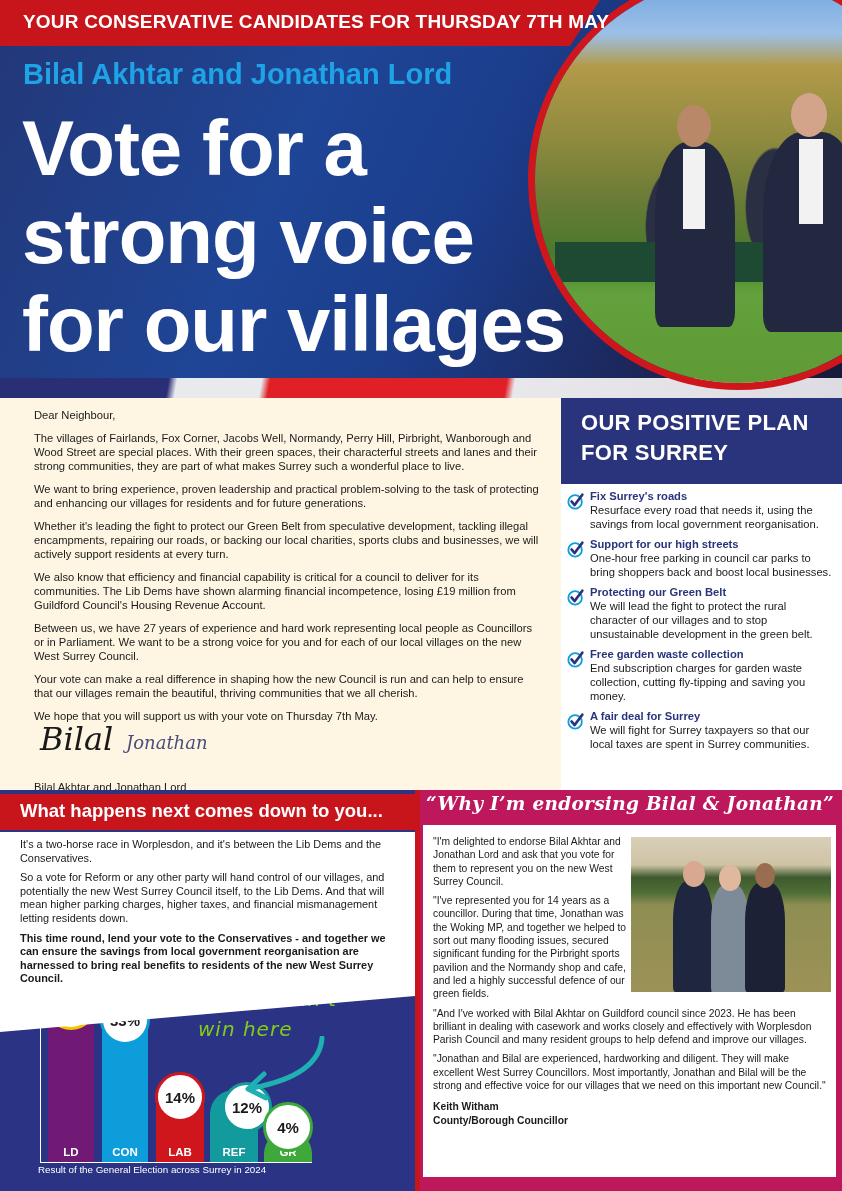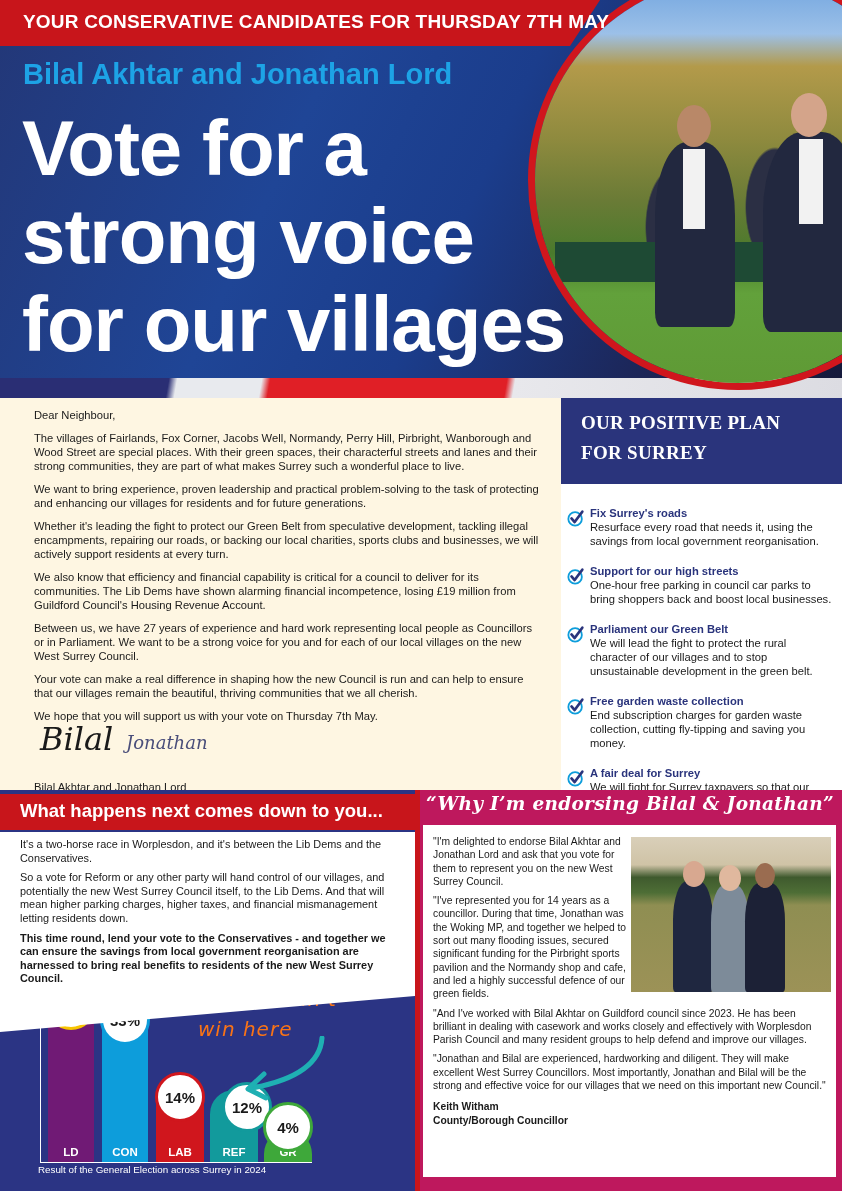--- a/index.html
+++ b/index.html
@@ -31,42 +31,42 @@
   
   .letter { position: absolute; left: 0; top: 398px; width: 561px; height: 392px; background: #fef6e2; padding: 10px 20px 0 34px; font-size: 11.2px; line-height: 14px; color: #1a1a1a; }
   .letter p { margin-bottom: 9px; }
   .sig-row { position: relative; height: 42px; margin-top: 8px; }
   .sig-bilal { position: absolute; left: 6px; top: 0; font-family: "DejaVu Serif", serif; font-style: italic; font-size: 32px; color: #1a1a1a; }
   .sig-jon { position: absolute; left: 92px; top: 4px; font-family: "DejaVu Serif", serif; font-style: italic; font-size: 18px; color: #4a4e7a; }
   .sig-name { margin-top: 6px; }
 
   
   .plan { position: absolute; left: 561px; top: 398px; width: 281px; height: 392px; background: #fff; }
-  .plan-head { height: 86px; background: #2a347c; padding: 10px 12px 0 20px; color: #fff; font-size: 19px; font-weight: 700; line-height: 30px; letter-spacing: 0.3px; font-family: Liberation Serif, serif; }
+  .plan-head { height: 86px; background: #2a347c; padding: 10px 12px 0 20px; color: #fff; font-size: 22px; font-weight: 700; line-height: 30px; letter-spacing: 0.3px; }
   .plan-list { padding: 6px 8px 0 6px; }
-  .plan-item { display: flex; margin-bottom: 7px; margin-top: 17px; }
+  .plan-item { display: flex; margin-bottom: 7px; }
   .check { flex: 0 0 18px; width: 18px; height: 18px; margin-top: 2px; margin-right: 5px; }
   .plan-title { font-size: 11.2px; font-weight: 700; color: #2a347c; line-height: 13px; }
   .plan-desc { font-size: 11.2px; line-height: 14px; color: #1a1a1a; }
 
   
   .next { position: absolute; left: 0; top: 790px; width: 415px; height: 401px; background: #2b3484; overflow: hidden; }
   .next-head { position: absolute; left: 0; top: 4px; width: 415px; height: 36px; background: #c8151b; padding: 6px 0 0 20px; color: #fff; font-size: 18.5px; font-weight: 700; white-space: nowrap; }
   .next-body { position: absolute; left: 0; top: 42px; width: 415px; height: 200px; background: #fff; padding: 6px 12px 0 20px; font-size: 10.9px; line-height: 13.6px;
     clip-path: polygon(0 0, 100% 0, 100% 82%, 0 100%); }
   .next-body p { margin-bottom: 6px; }
   .next-body .bold { font-weight: 700; }
   .chart { position: absolute; left: 0; top: 0; width: 415px; height: 401px; }
   .axis-y { position: absolute; left: 40px; top: 192px; width: 1px; height: 180px; background: #fff; }
   .axis-x { position: absolute; left: 40px; top: 372px; width: 272px; height: 1px; background: #fff; }
   .bar { position: absolute; border-radius: 26px 26px 0 0; }
   .bar-label { position: absolute; bottom: 4px; width: 100%; text-align: center; color: #fff; font-size: 11.5px; font-weight: 700; }
   .bubble { position: absolute; width: 50px; height: 50px; border-radius: 50%; background: #fff; border: 3px solid; display: flex; align-items: center; justify-content: center; font-size: 15px; font-weight: 700; color: #1a1a1a; }
   .chart-caption { position: absolute; left: 38px; top: 374px; font-size: 9.8px; color: #fff; white-space: nowrap; }
-  .annotation { position: absolute; left: 196px; top: 194px; font-family: "DejaVu Sans", sans-serif; font-size: 20px; color: #f97316; line-height: 30px; letter-spacing: 1px; font-style: italic; }
+  .annotation { position: absolute; left: 196px; top: 194px; font-family: "DejaVu Sans", sans-serif; font-size: 20px; color: #84cc16; line-height: 30px; letter-spacing: 1px; font-style: italic; }
   .arrow { position: absolute; left: 240px; top: 246px; width: 90px; height: 70px; }
 
   
   .endorse { position: absolute; left: 415px; top: 790px; width: 427px; height: 401px; background: #be185d; border-left: 5px solid #c8151b; }
   .endorse-head { position: absolute; left: 6px; top: 3px; font-family: "DejaVu Serif", serif; font-style: italic; font-weight: 700; font-size: 18.5px; color: #fff; white-space: nowrap; letter-spacing: 0.3px; }
   .endorse-box { position: absolute; left: 3px; top: 35px; width: 413px; height: 352px; background: #fff; padding: 10px 8px 0 10px; font-size: 10.3px; line-height: 13.3px; color: #1a1a1a; }
   .endorse-box p { margin-bottom: 6px; }
   .endorse-narrow { width: 200px; }
   .endorse-photo { position: absolute; left: 208px; top: 12px; width: 200px; height: 155px; overflow: hidden;
     background: linear-gradient(180deg, #d9cfb9 0%, #cfc3a6 18%, #3f5a2e 26%, #4e6e36 36%, #8f8e52 44%, #9c9257 100%); }
@@ -141,21 +141,21 @@
           <div class="plan-title">Support for our high streets</div>
           <div class="plan-desc">One-hour free parking in council car parks to bring shoppers back and boost local businesses.</div>
         </div>
     </div>
     <div class="plan-item">
       <svg class="check" viewBox="0 0 20 20">
           <circle cx="9" cy="11" r="7.5" fill="none" stroke="#0d9ddb" stroke-width="2"></circle>
           <path d="M5 10.5 L8.5 14.5 L17 3" fill="none" stroke="#2a347c" stroke-width="3" stroke-linecap="round" stroke-linejoin="round"></path>
         </svg>
       <div>
-          <div class="plan-title">Parliament our Green Belt</div>
+          <div class="plan-title">Protecting our Green Belt</div>
           <div class="plan-desc">We will lead the fight to protect the rural character of our villages and to stop unsustainable development in the green belt.</div>
         </div>
     </div>
     <div class="plan-item">
       <svg class="check" viewBox="0 0 20 20">
           <circle cx="9" cy="11" r="7.5" fill="none" stroke="#0d9ddb" stroke-width="2"></circle>
           <path d="M5 10.5 L8.5 14.5 L17 3" fill="none" stroke="#2a347c" stroke-width="3" stroke-linecap="round" stroke-linejoin="round"></path>
         </svg>
       <div>
           <div class="plan-title">Free garden waste collection</div>

